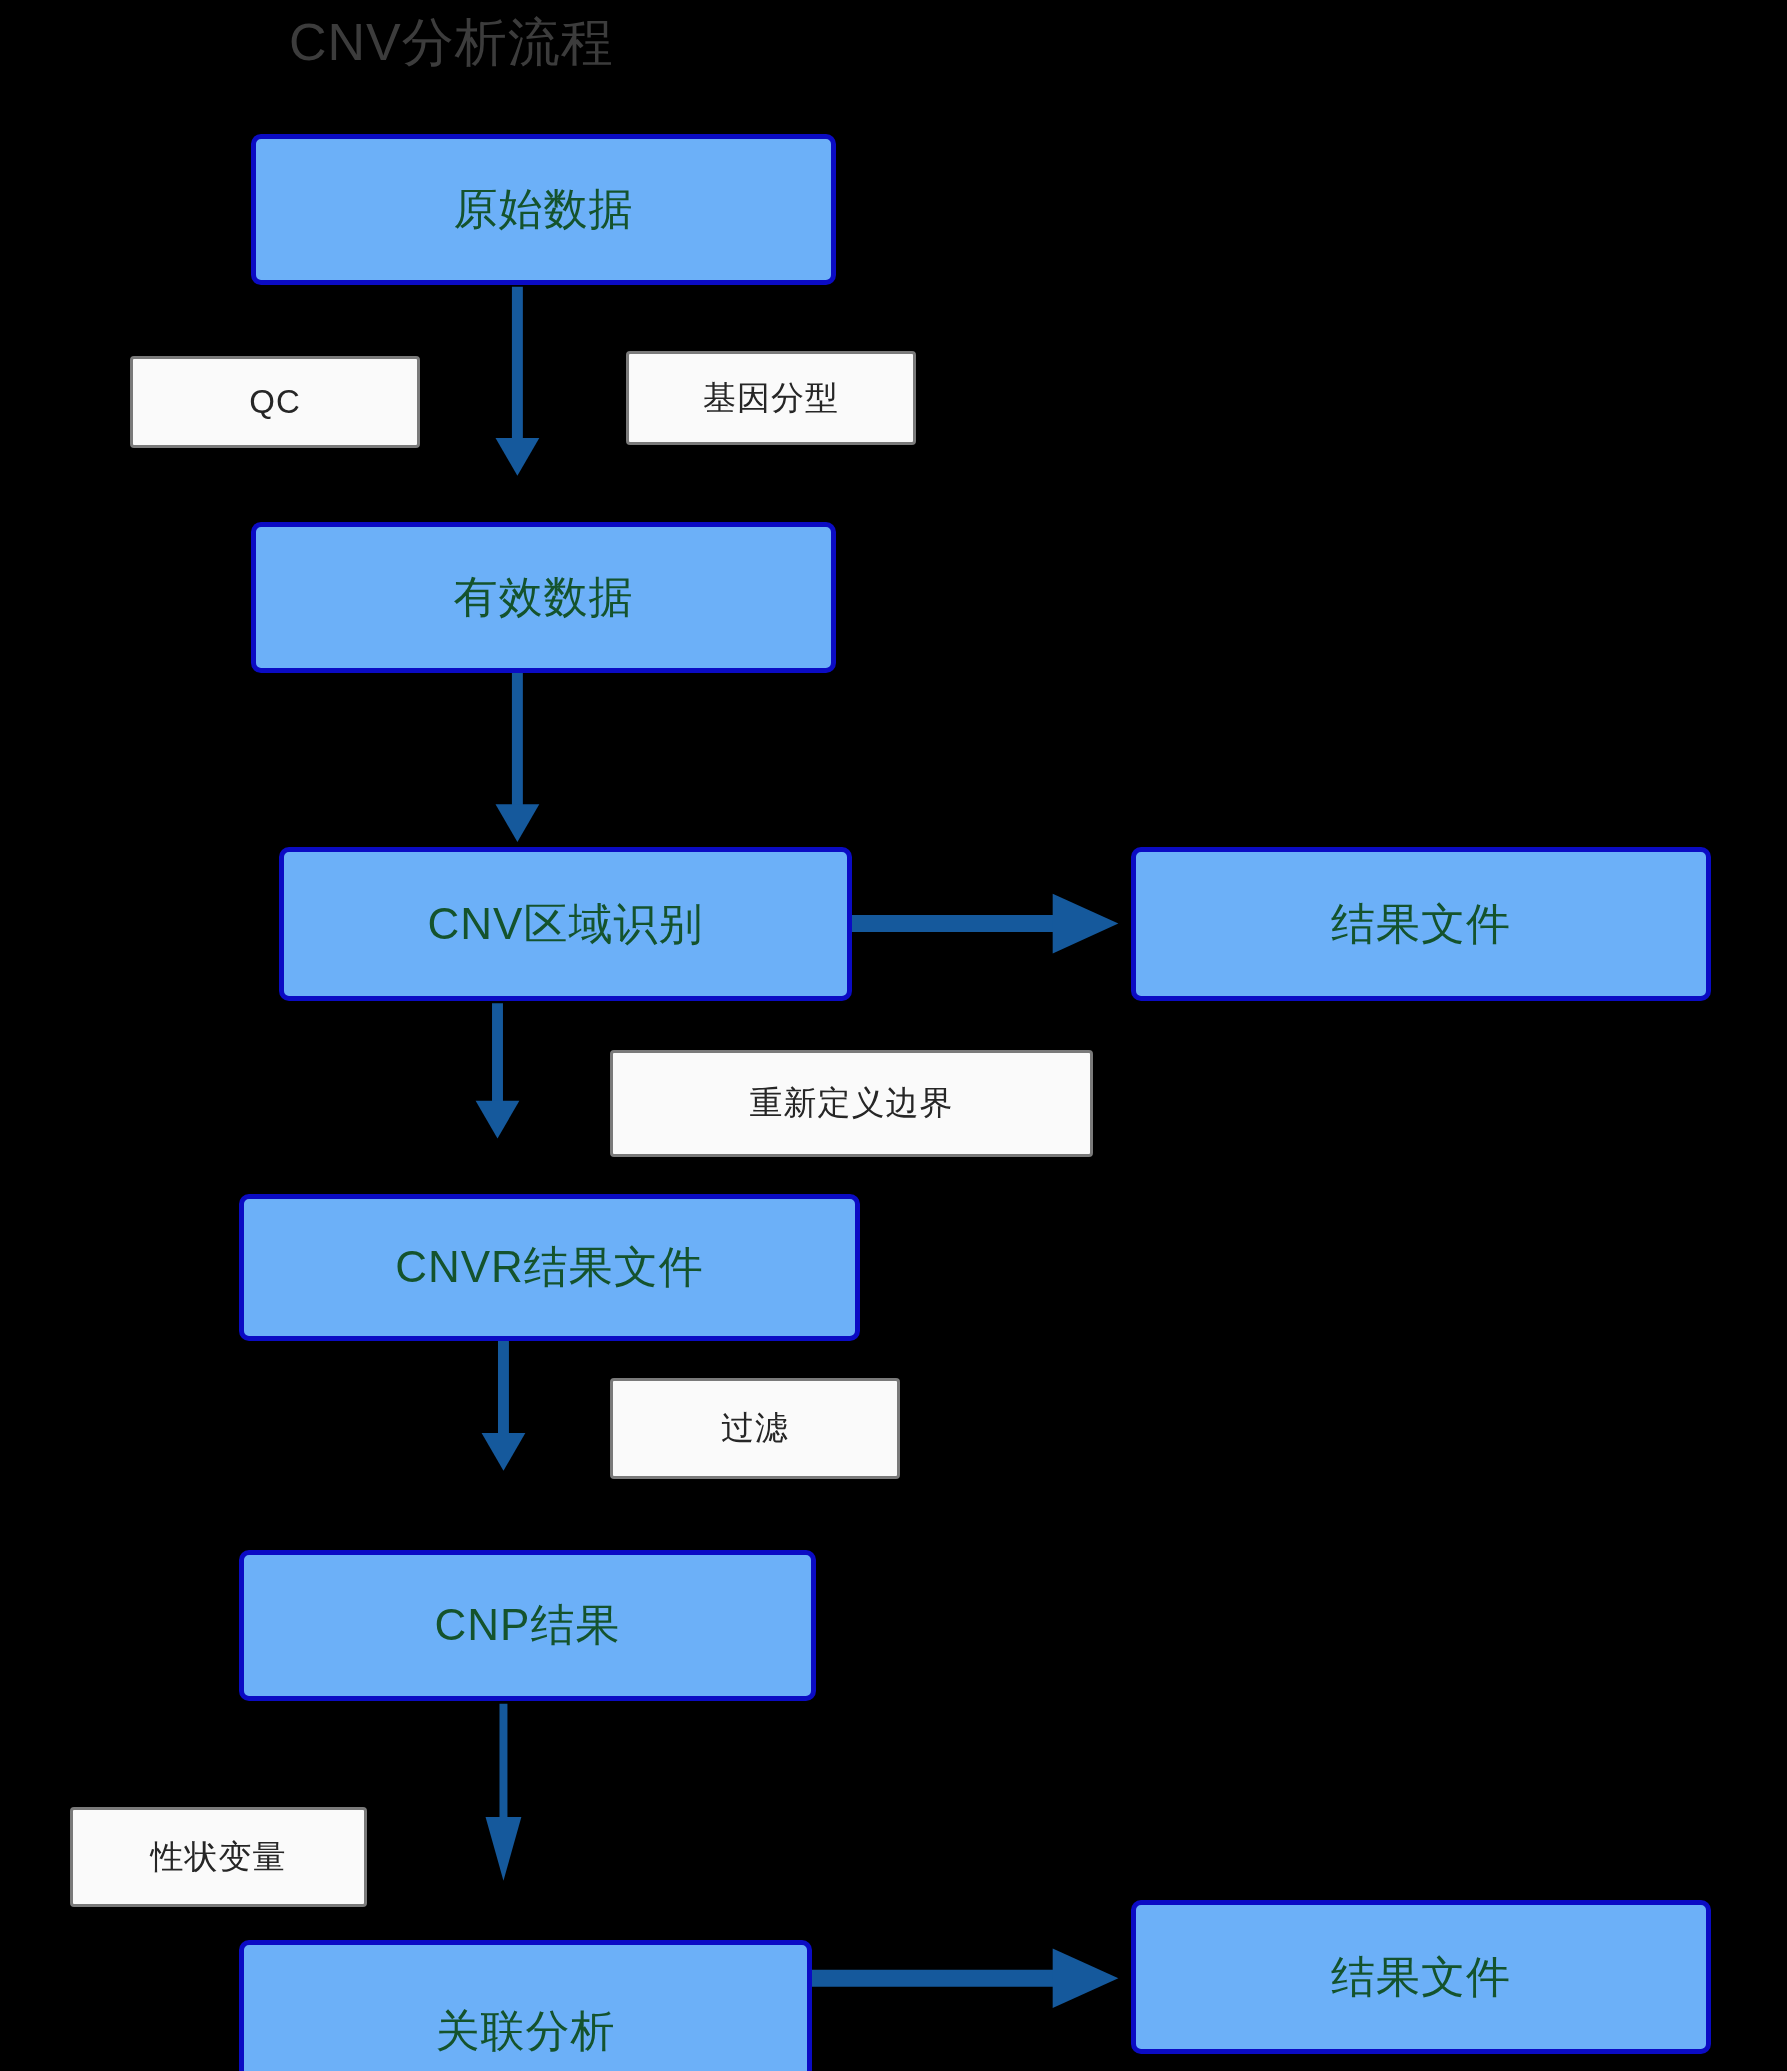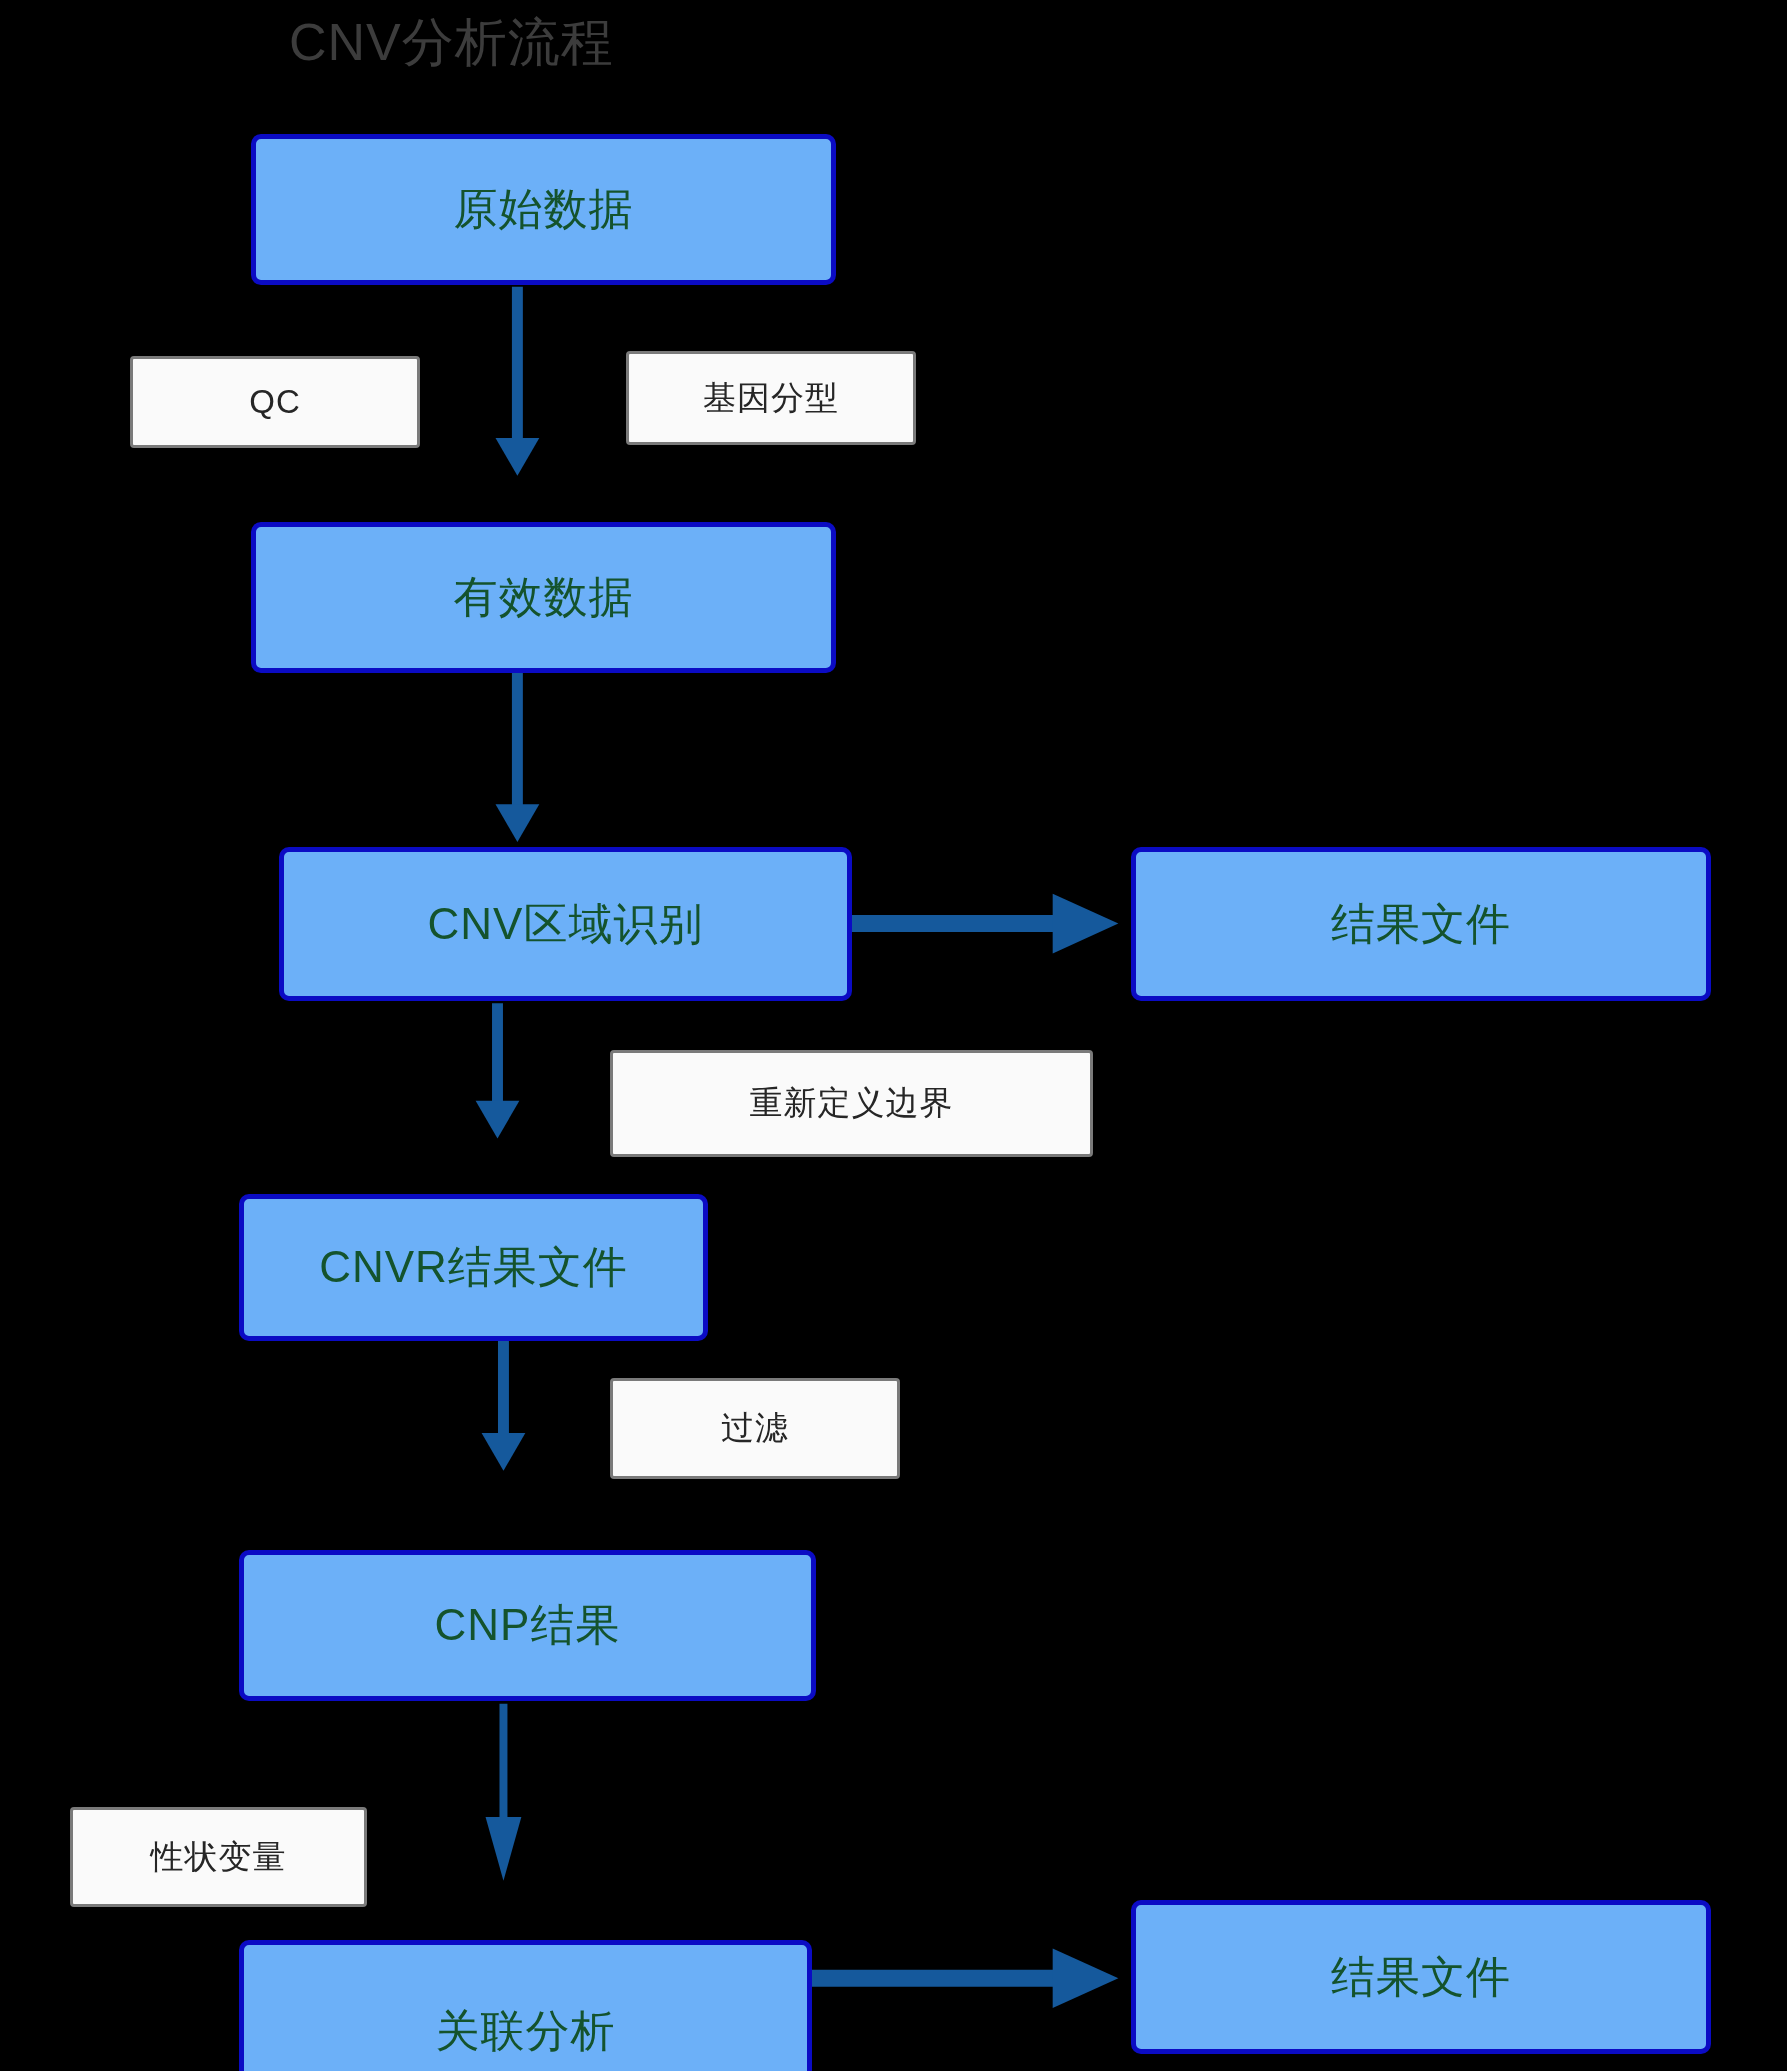--- a/index.html
+++ b/index.html
@@ -132,21 +132,21 @@
   </div>
 
   <div class="node" style="left:239px; top:847px; width:573px; height:154px;margin-left:40px;">
     <span>CNV区域识别</span>
   </div>
 
   <div class="node" style="left:1131px; top:847px; width:580px; height:154px;">
     <span>结果文件</span>
   </div>
 
-  <div class="node" style="left:239px; top:1194px; width:469px; height:147px;">
+  <div class="node" style="left:239px; top:1194px; width:621px; height:147px;">
     <span>CNVR结果文件</span>
   </div>
 
   <div class="node" style="left:239px; top:1550px; width:577px; height:151px;">
     <span>CNP结果</span>
   </div>
 
   <div class="node" style="left:239px; top:1940px; width:573px; height:182px;">
     <span>关联分析</span>
   </div>

